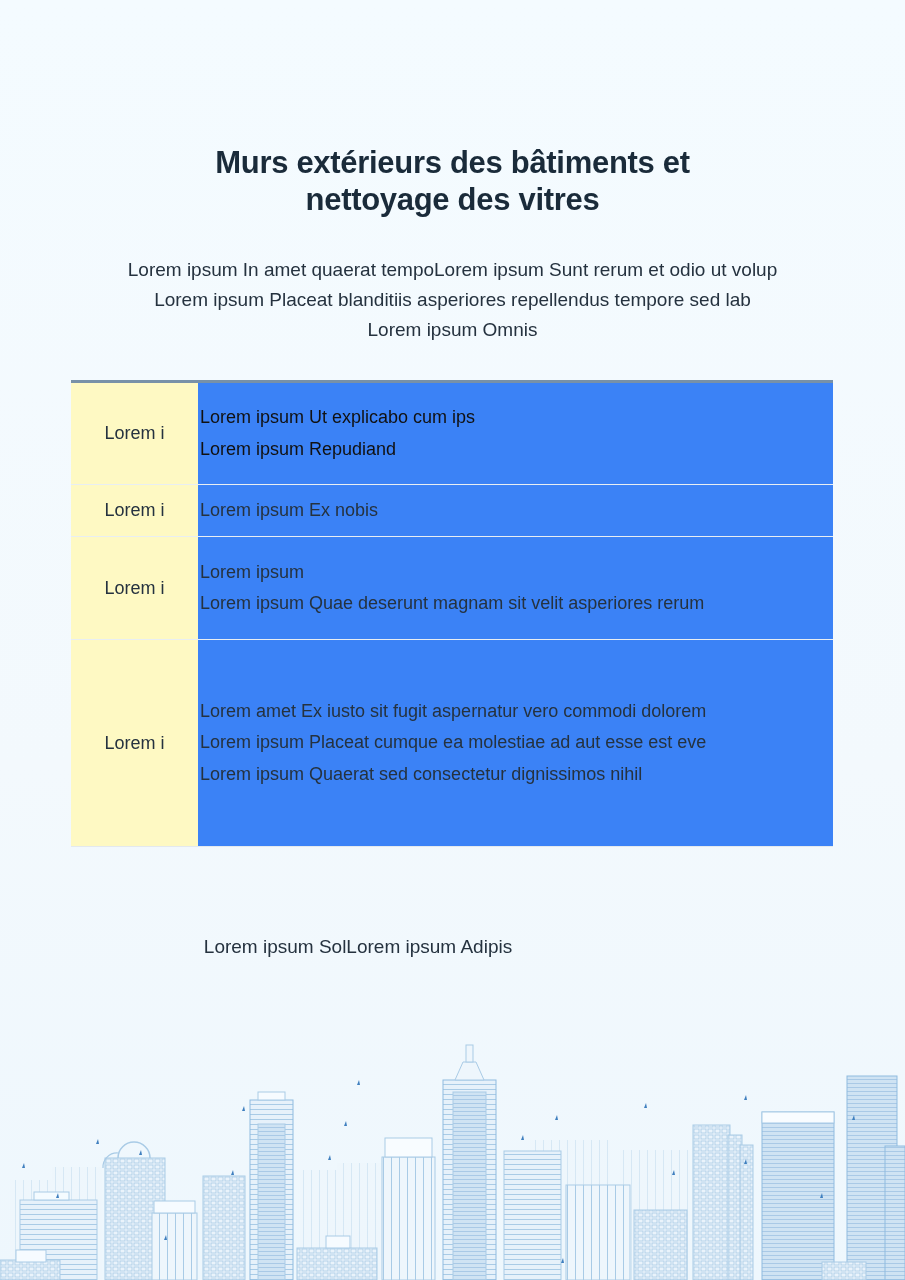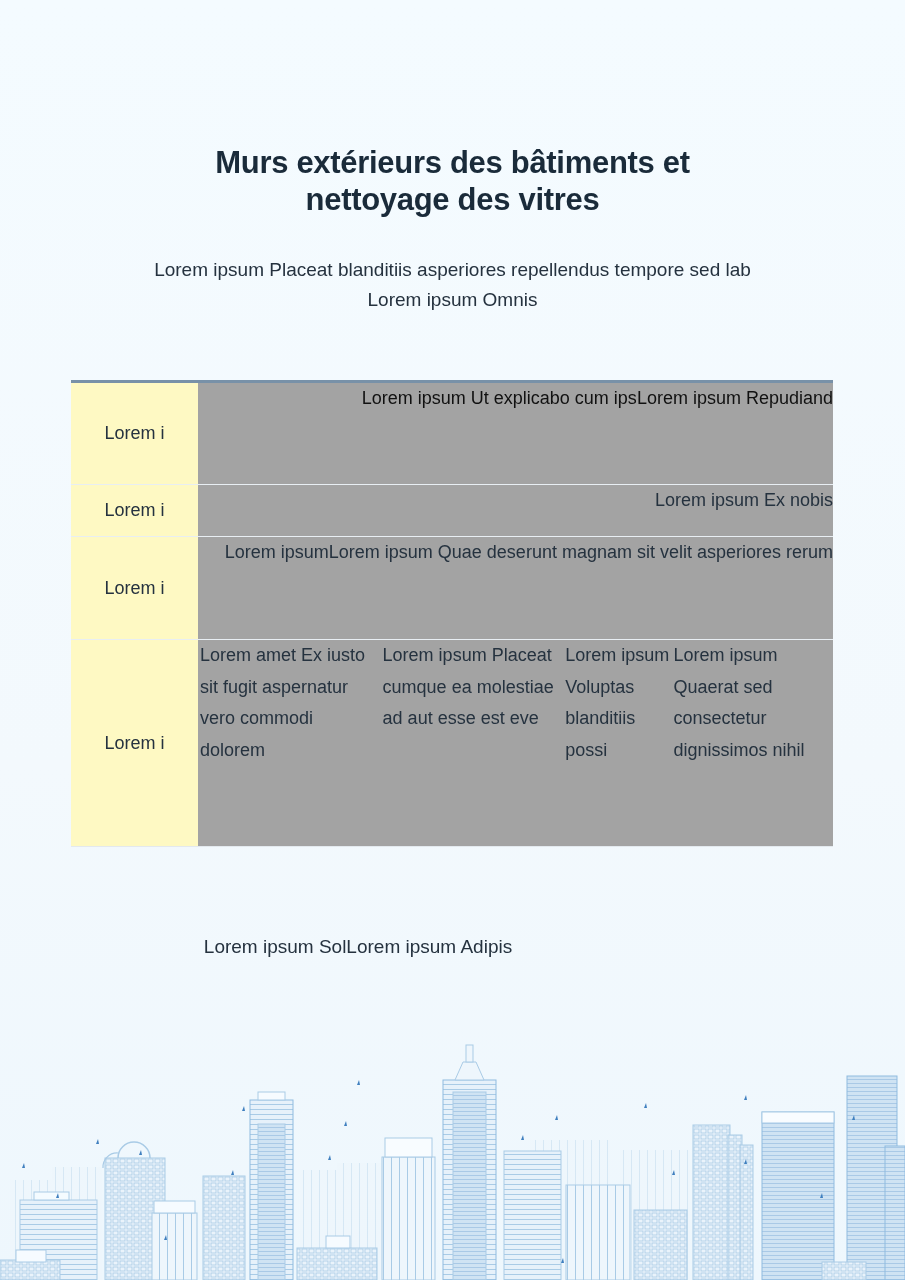--- a/index.html
+++ b/index.html
@@ -61,24 +61,25 @@
     display: flex;
     align-items: center;
     justify-content: center;
     font-size: 18px;
     color: #25323f;
   }
   .cell-val {
     flex: 1;
     padding: 0 0 0 2px;
     display: flex;
-    justify-content: flex-end;
+    flex-direction: column;
+    justify-content: center;
     font-size: 18px;
     color: #25323f;
-    background: #a3a3a3;
+    background: #3b82f6;
   }
   .cell-val .line { display: block; line-height: 31.5px; }
   .row.r1 { height: 101px; }
   .row.r1 .cell-val { color: #111; }
   .row.r2 { height: 51px; }
   .row.r3 { height: 102px; }
   .row.r4 { height: 206px; }
   .row.r5 { height: 50px; }
 
   .footer-note {
@@ -101,20 +102,21 @@
 </style>
 </head>
 <body>
 
 <div class="title">
   <span>Murs extérieurs des bâtiments et</span>
   <span>nettoyage des vitres</span>
 </div>
 
 <div class="intro">
+  <span>Lorem ipsum In amet quaerat tempoLorem ipsum Sunt rerum et odio ut volup</span>
   <span>Lorem ipsum Placeat blanditiis asperiores repellendus tempore sed lab</span>
   <span>Lorem ipsum Omnis</span>
 </div>
 
 <div class="table">
   <div class="row r1">
     <div class="cell-key">Lorem i</div>
     <div class="cell-val">
       <span class="line">Lorem ipsum Ut explicabo cum ips</span>
       <span class="line">Lorem ipsum Repudiand</span>
@@ -131,21 +133,20 @@
     <div class="cell-val">
       <span class="line">Lorem ipsum</span>
       <span class="line">Lorem ipsum Quae deserunt magnam sit velit asperiores rerum</span>
     </div>
   </div>
   <div class="row r4">
     <div class="cell-key">Lorem i</div>
     <div class="cell-val">
       <span class="line">Lorem amet Ex iusto sit fugit aspernatur vero commodi dolorem</span>
       <span class="line">Lorem ipsum Placeat cumque ea molestiae ad aut esse est eve</span>
-      <span class="line">Lorem ipsum Voluptas blanditiis possi</span>
       <span class="line">Lorem ipsum Quaerat sed consectetur dignissimos nihil</span>
     </div>
   </div>
 </div>
 
 <div class="footer-note">Lorem ipsum SolLorem ipsum Adipis</div>
 
 <svg class="skyline" viewBox="0 1030 905 250" xmlns="http://www.w3.org/2000/svg">
   <defs>
     <pattern id="hlines" width="6" height="5" patternUnits="userSpaceOnUse">

